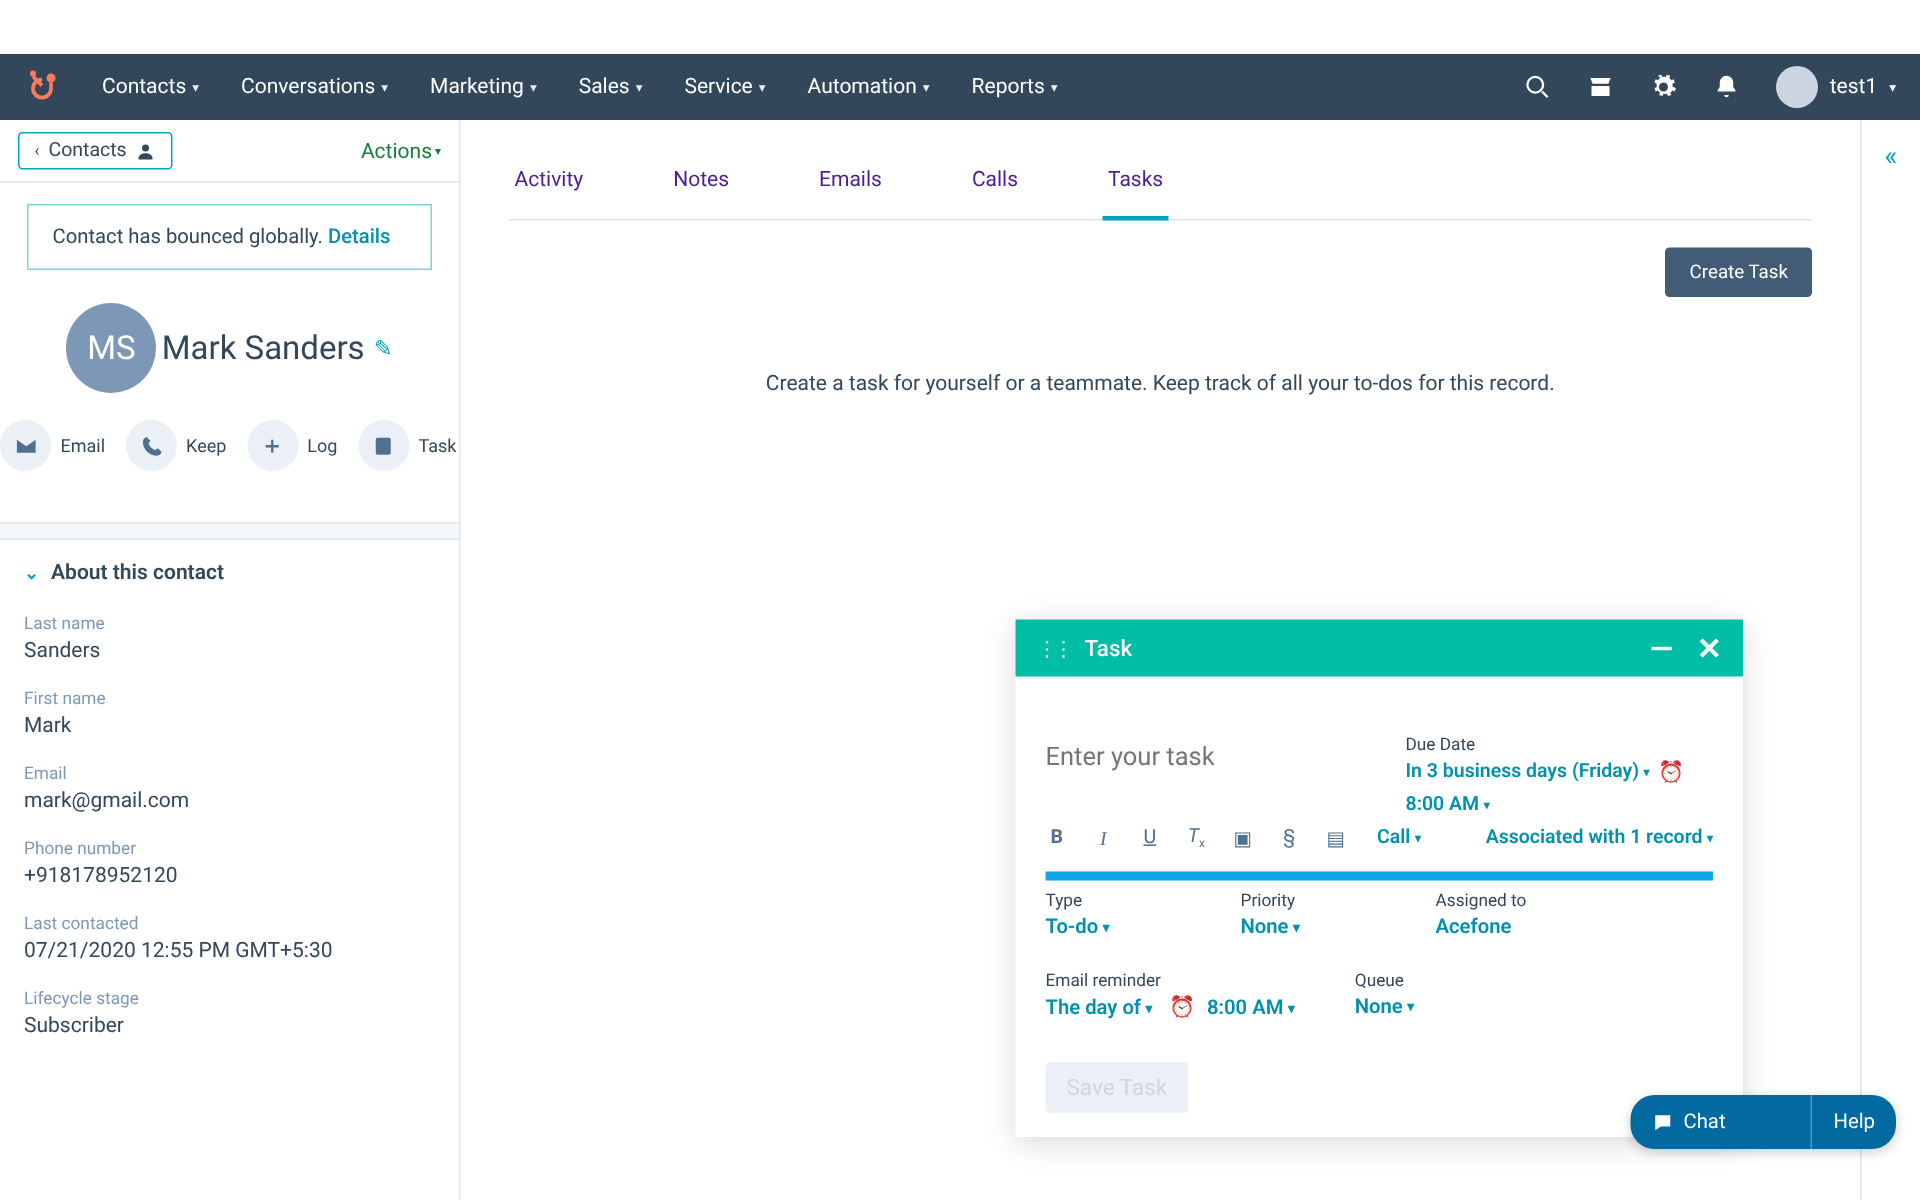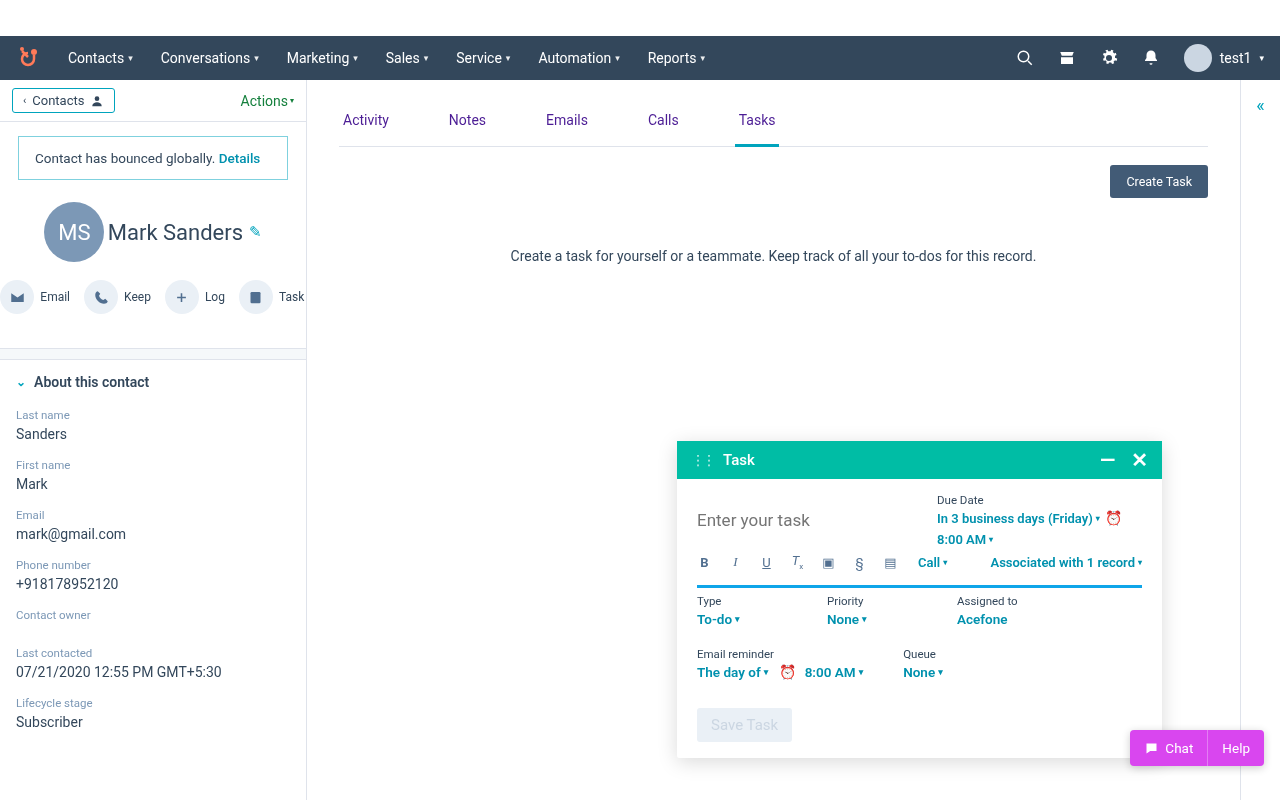--- a/index.html
+++ b/index.html
@@ -60,45 +60,45 @@
 
 .task-panel { position: absolute; bottom: 42px; right: 118px; width: 485px; background: #fff; box-shadow: 0 4px 20px rgba(0,0,0,.15); border-radius: 2px; z-index: 50; }
 .task-panel-header { background: #00bda5; color: #fff; padding: 10px 14px; display: flex; align-items: center; font-size: 15px; font-weight: 500; }
 .task-panel-header .drag { margin-right: 10px; opacity: .8; letter-spacing: -3px; font-size: 14px; }
 .task-panel-header .spacer { flex: 1; }
 .task-panel-header .hbtn { cursor: pointer; margin-left: 16px; font-size: 20px; font-weight: 700; line-height: 14px; }
 .task-body { padding: 14px 20px 4px; }
 .task-top-row { display: flex; gap: 18px; }
 .task-title-input { flex: 1; border: none; font-size: 17px; color: #7c98b6; padding: 4px 0; outline: none; }
 .due-col { min-width: 168px; }
-.due-label { font-size: 11.5px; color: #33475b; margin-bottom: 3px; }
+.due-label { font-size: 11.5px; color: #33475b; margin-bottom: 3px; margin-top: 24px; }
 .due-row { display: flex; align-items: center; gap: 6px; flex-wrap: wrap; }
 .due-link { color: #0091ae; font-weight: 600; font-size: 13px; display: inline-flex; align-items: center; gap: 3px; cursor: pointer; }
 .alarm-ic { color: #516f90; font-size: 14px; }
 .notes-area { margin-top: 16px; color: #7c98b6; font-size: 14px; min-height: 90px; }
 .toolbar-row { display: flex; align-items: center; gap: 16px; padding: 6px 0 10px; color: #516f90; font-size: 13px; }
 .toolbar-row .tb { cursor: pointer; width: 15px; text-align: center; }
 .toolbar-row .bold { font-weight: 700; }
 .toolbar-row .italic { font-style: italic; font-family: Georgia, serif; }
 .toolbar-row .underline { text-decoration: underline; }
 .toolbar-row .more { color: #0091ae; font-weight: 600; margin-left: 4px; display: inline-flex; align-items: center; gap: 3px; }
 .toolbar-row .assoc { margin-left: auto; color: #0091ae; font-weight: 600; display: inline-flex; align-items: center; gap: 3px; cursor: pointer; font-size: 13px; }
 
-.task-fields { display: flex; flex-wrap: wrap; gap: 20px 40px; padding: 6px 0 14px; border-top: 3px solid #0ea5e9; margin-top: 4px; }
+.task-fields { display: flex; flex-wrap: wrap; gap: 20px 40px; padding: 6px 0 14px; border-top: 6px solid #0ea5e9; margin-top: 4px; }
 .tfield { min-width: 90px; }
 .tfield-label { font-size: 11.5px; color: #33475b; margin-bottom: 3px; }
 .tfield-value { color: #0091ae; font-weight: 600; font-size: 13.5px; display: inline-flex; align-items: center; gap: 3px; cursor: pointer; }
 .tfield-value .chev { font-size: 9px; }
 
 .task-footer { padding: 10px 20px 16px; }
 .save-task-btn { background: #eaf0f6; color: #cbd6e2; border: none; padding: 8px 14px; border-radius: 3px; font-size: 15px; cursor: not-allowed; }
 
 
 .help-chat { position: absolute; bottom: 34px; right: 16px; display: flex; z-index: 60; }
-.chat-pill { background: #d946ef; color: #fff; display: flex; align-items: center; border-radius: 4px; overflow: hidden; box-shadow: 0 2px 8px rgba(0,0,0,.2); }
+.chat-pill { background: #0369a1; color: #fff; display: flex; align-items: center; border-radius: 16px; overflow: hidden; box-shadow: 0 2px 8px rgba(0,0,0,.2); gap: 43px; }
 .chat-seg { padding: 10px 14px; display: flex; align-items: center; gap: 6px; cursor: pointer; font-size: 13.5px; }
 .chat-seg + .chat-seg { border-left: 1px solid rgba(255,255,255,.3); }
 
 .chev-sm { font-size: 8px; }
 </style>
 </head>
 <body>
 
 <div class="topbar">
   <svg class="logo" viewBox="0 0 24 24" fill="currentColor">
@@ -256,24 +256,20 @@
           <div class="field-value">Mark</div>
         </div>
       <div class="field">
           <div class="field-label">Email</div>
           <div class="field-value">mark@gmail.com</div>
         </div>
       <div class="field">
           <div class="field-label">Phone number</div>
           <div class="field-value">+918178952120</div>
         </div>
-      <div class="field field-spacer">
-          <div class="field-label">Contact owner</div>
-          <div class="field-value"></div>
-        </div>
       <div class="field">
           <div class="field-label">Last contacted</div>
           <div class="field-value">07/21/2020 12:55 PM GMT+5:30</div>
         </div>
       <div class="field">
           <div class="field-label">Lifecycle stage</div>
           <div class="field-value">Subscriber</div>
         </div>
     </div>
   </div>

